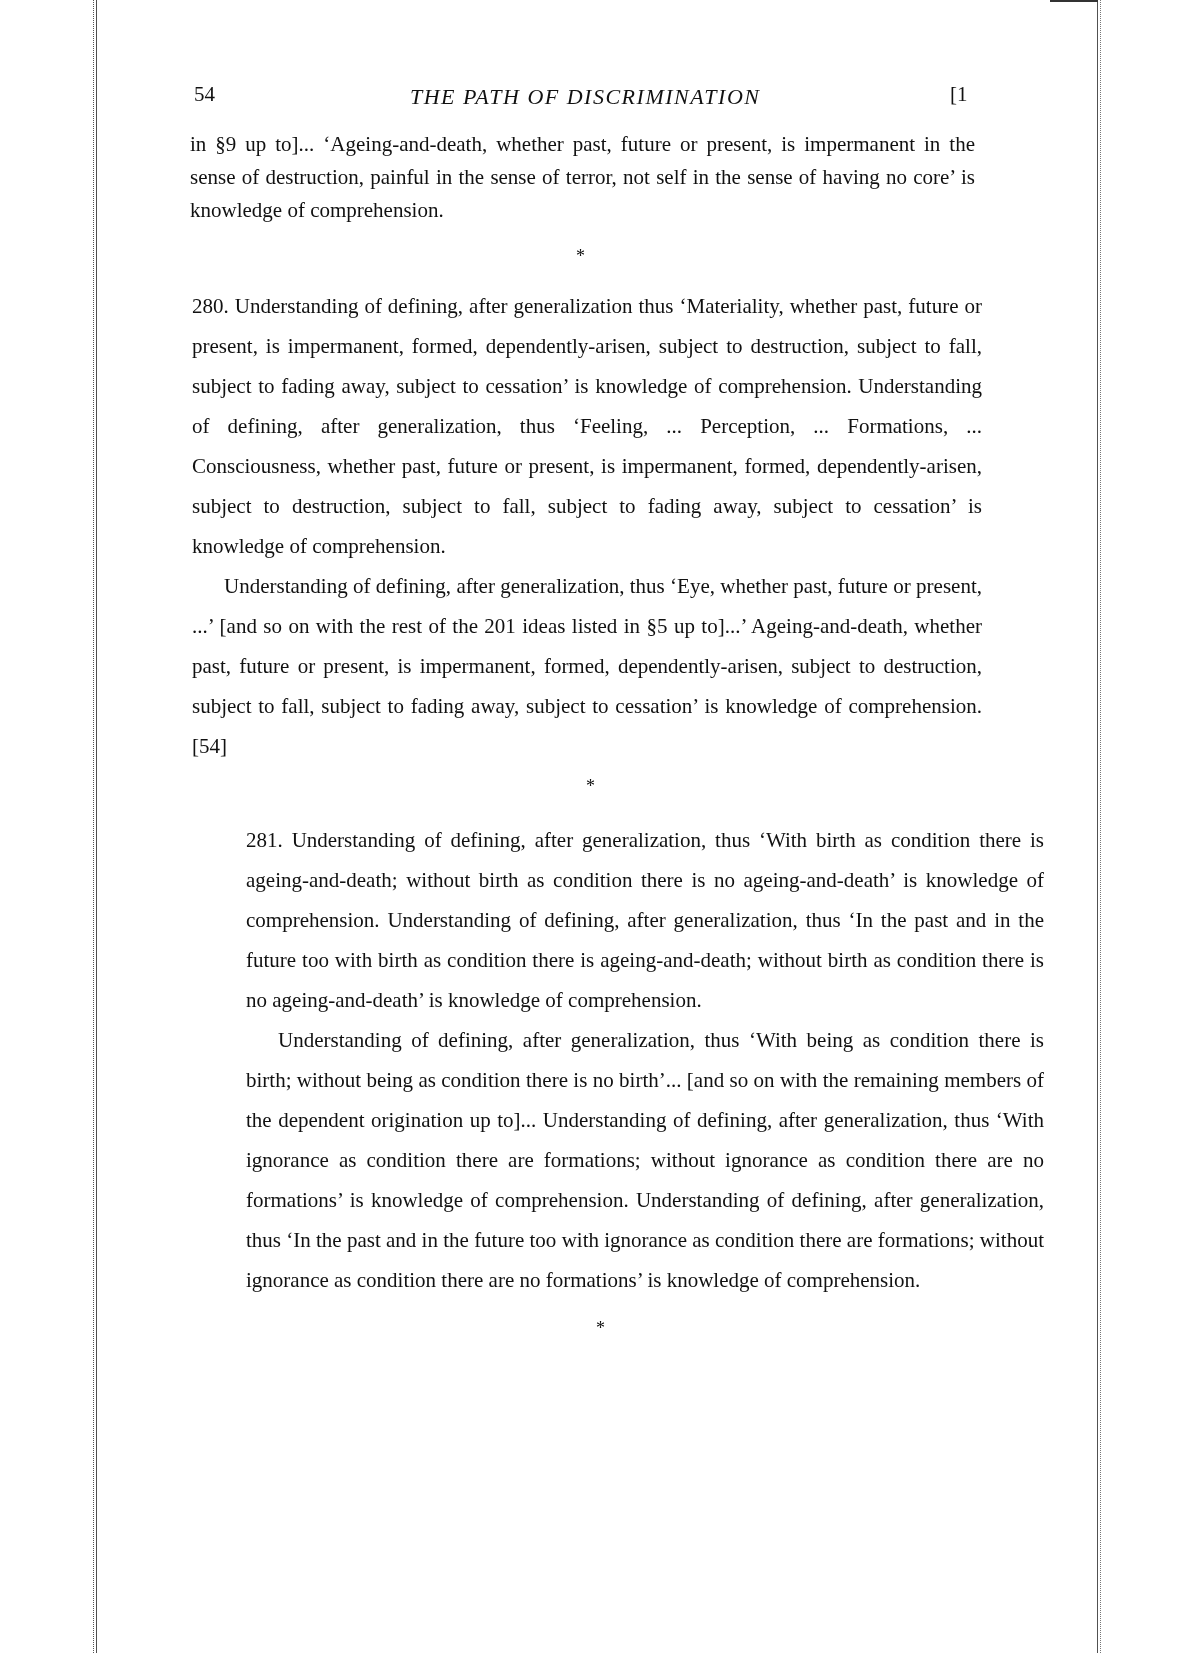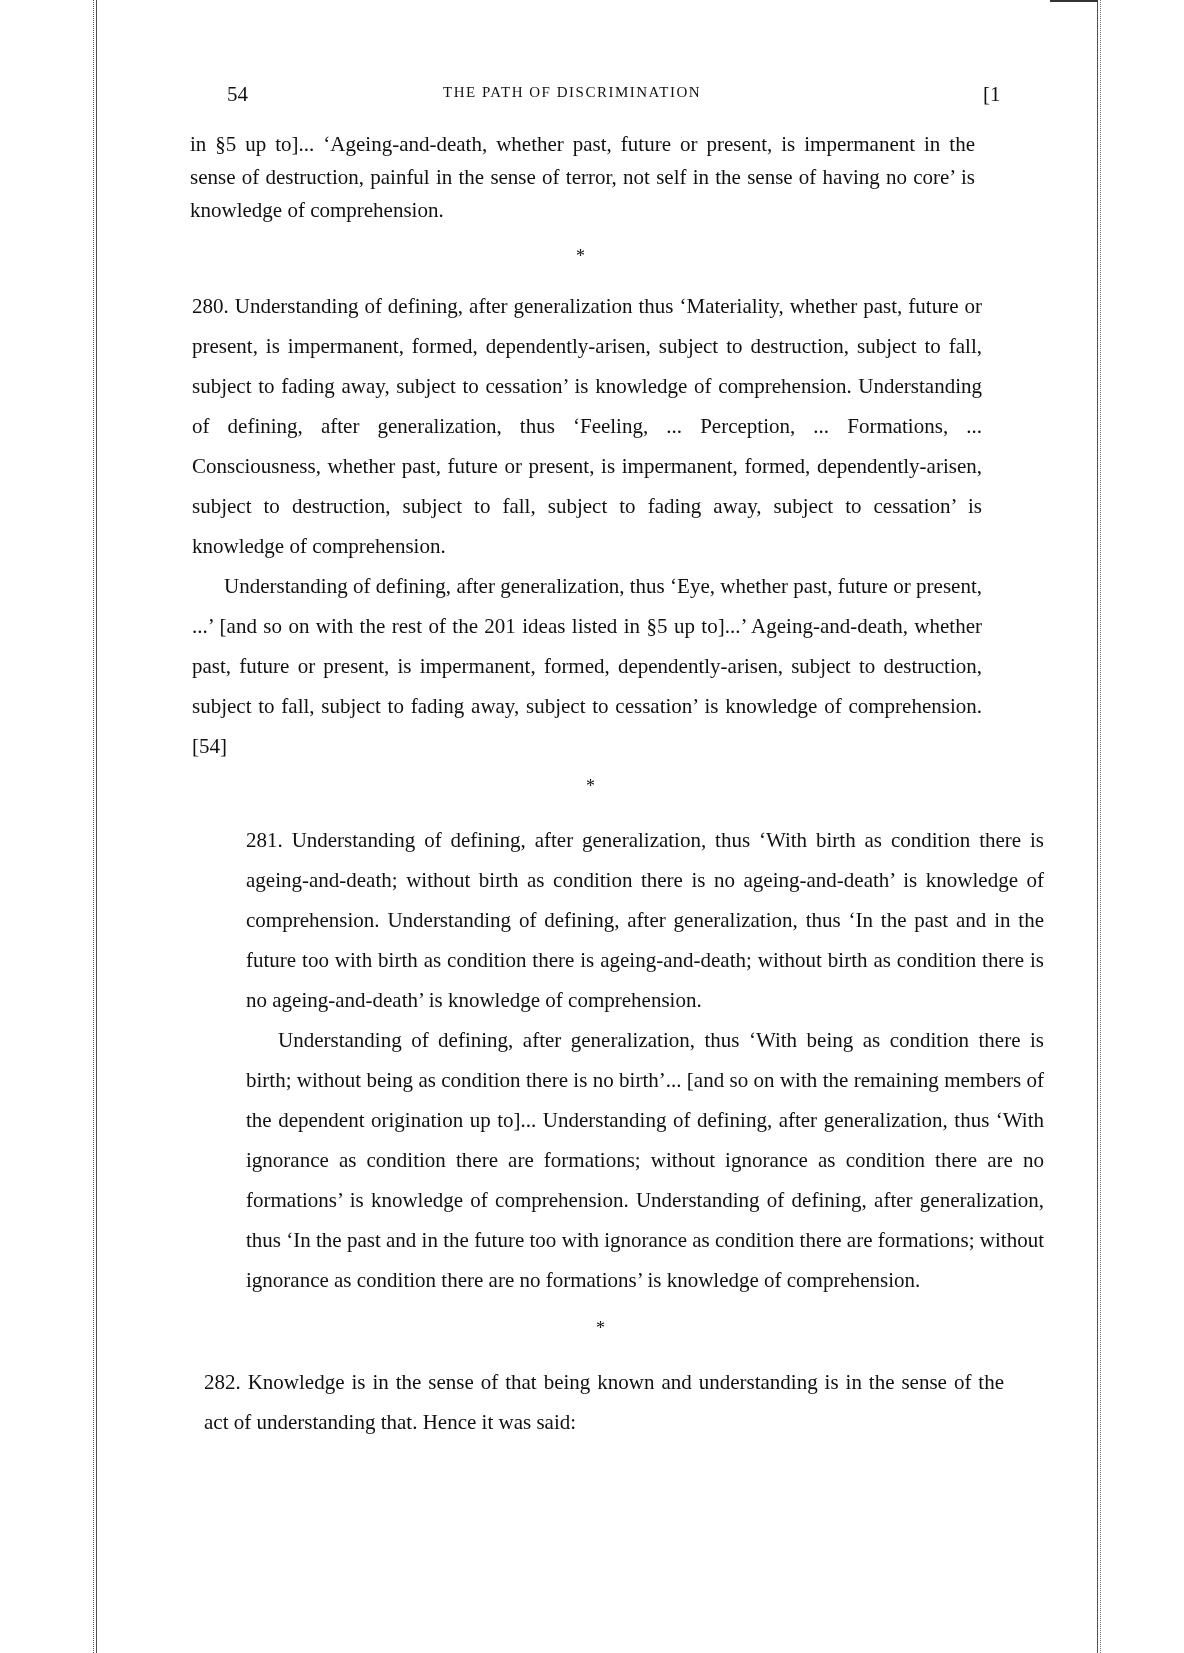--- a/index.html
+++ b/index.html
@@ -5,23 +5,23 @@
   html, body { margin: 0; padding: 0; background: #ffffff; }
   body { width: 1184px; height: 1653px; position: relative; overflow: hidden;
          font-family: "Liberation Serif", "DejaVu Serif", serif; color: #111; }
   .edge-left { position: absolute; left: 93px; top: 0; width: 1px; height: 1653px;
                border-left: 1px dotted #555; }
   .edge-left2 { position: absolute; left: 96px; top: 0; width: 1px; height: 1653px; background: #222; opacity: .8; }
   .edge-right { position: absolute; left: 1097px; top: 0; width: 1px; height: 1653px; background: #333; opacity: .85; }
   .edge-right2 { position: absolute; left: 1100px; top: 0; width: 1px; height: 1653px; border-left: 1px dotted #777; }
   .top-rule { position: absolute; left: 1050px; top: 0; width: 48px; height: 2px; background: #333; }
   .page { position: absolute; left: 0; top: 0; width: 1184px; height: 1653px; }
-  .running-head { position: absolute; top: 82px; left: 190px; width: 800px; height: 30px; margin-left: 33px; }
+  .running-head { position: absolute; top: 82px; left: 190px; width: 800px; height: 30px; }
   .folio { position: absolute; left: 4px; top: 0; font-size: 21px; }
-  .title { position: absolute; left: 220px; top: 2px; font-size: 15px; letter-spacing: 1.5px; }
+  .title { position: absolute; left: 220px; top: 2px; font-size: 22px; letter-spacing: 1.5px; font-style: italic; }
   .rmark { position: absolute; left: 760px; top: 0; font-size: 21px; }
   .block { position: absolute; font-size: 21px; line-height: 40px; text-align: justify; }
   .block p { margin: 0; }
   .block p.indent { text-indent: 32px; }
   .star { position: absolute; font-size: 18px; }
 </style>
 </head>
 <body>
 
 <div class="page">
@@ -31,35 +31,32 @@
   <div class="edge-right2"></div>
   <div class="top-rule"></div>
 
   <div class="running-head">
     <span class="folio">54</span>
     <span class="title">THE PATH OF DISCRIMINATION</span>
     <span class="rmark">[1</span>
   </div>
 
   <div class="block" style="left:190px; top:128px; width:785px; line-height:33px;">
-    <p>in §5 up to]... ‘Ageing-and-death, whether past, future or present, is impermanent in the sense of destruction, painful in the sense of terror, not self in the sense of having no core’ is knowledge of comprehension.</p>
+    <p>in §9 up to]... ‘Ageing-and-death, whether past, future or present, is impermanent in the sense of destruction, painful in the sense of terror, not self in the sense of having no core’ is knowledge of comprehension.</p>
   </div>
 
   <span class="star" style="left:576px; top:246px;">*</span>
 
   <div class="block" style="left:192px; top:286px; width:790px;">
     <p>280. Understanding of defining, after generalization thus ‘Materiality, whether past, future or present, is impermanent, formed, dependently-arisen, subject to destruction, subject to fall, subject to fading away, subject to cessation’ is knowledge of comprehension. Understanding of defining, after generalization, thus ‘Feeling, ... Perception, ... Formations, ... Consciousness, whether past, future or present, is impermanent, formed, dependently-arisen, subject to destruction, subject to fall, subject to fading away, subject to cessation’ is knowledge of comprehension.</p>
     <p class="indent">Understanding of defining, after generalization, thus ‘Eye, whether past, future or present, ...’ [and so on with the rest of the 201 ideas listed in §5 up to]...’ Ageing-and-death, whether past, future or present, is impermanent, formed, dependently-arisen, subject to destruction, subject to fall, subject to fading away, subject to cessation’ is knowledge of comprehension. [54]</p>
   </div>
 
   <span class="star" style="left:586px; top:776px;">*</span>
 
   <div class="block" style="left:198px; top:820px; width:798px;margin-left:48px;">
     <p>281. Understanding of defining, after generalization, thus ‘With birth as condition there is ageing-and-death; without birth as condition there is no ageing-and-death’ is knowledge of comprehension. Understanding of defining, after generalization, thus ‘In the past and in the future too with birth as condition there is ageing-and-death; without birth as condition there is no ageing-and-death’ is knowledge of comprehension.</p>
     <p class="indent">Understanding of defining, after generalization, thus ‘With being as condition there is birth; without being as condition there is no birth’... [and so on with the remaining members of the dependent origination up to]... Understanding of defining, after generalization, thus ‘With ignorance as condition there are formations; without ignorance as condition there are no formations’ is knowledge of comprehension. Understanding of defining, after generalization, thus ‘In the past and in the future too with ignorance as condition there are formations; without ignorance as condition there are no formations’ is knowledge of comprehension.</p>
   </div>
 
   <span class="star" style="left:596px; top:1318px;">*</span>
 
-  <div class="block" style="left:204px; top:1362px; width:800px;">
-    <p>282. Knowledge is in the sense of that being known and understanding is in the sense of the act of understanding that. Hence it was said:</p>
-  </div>
 </div>
 
 </body></html>

